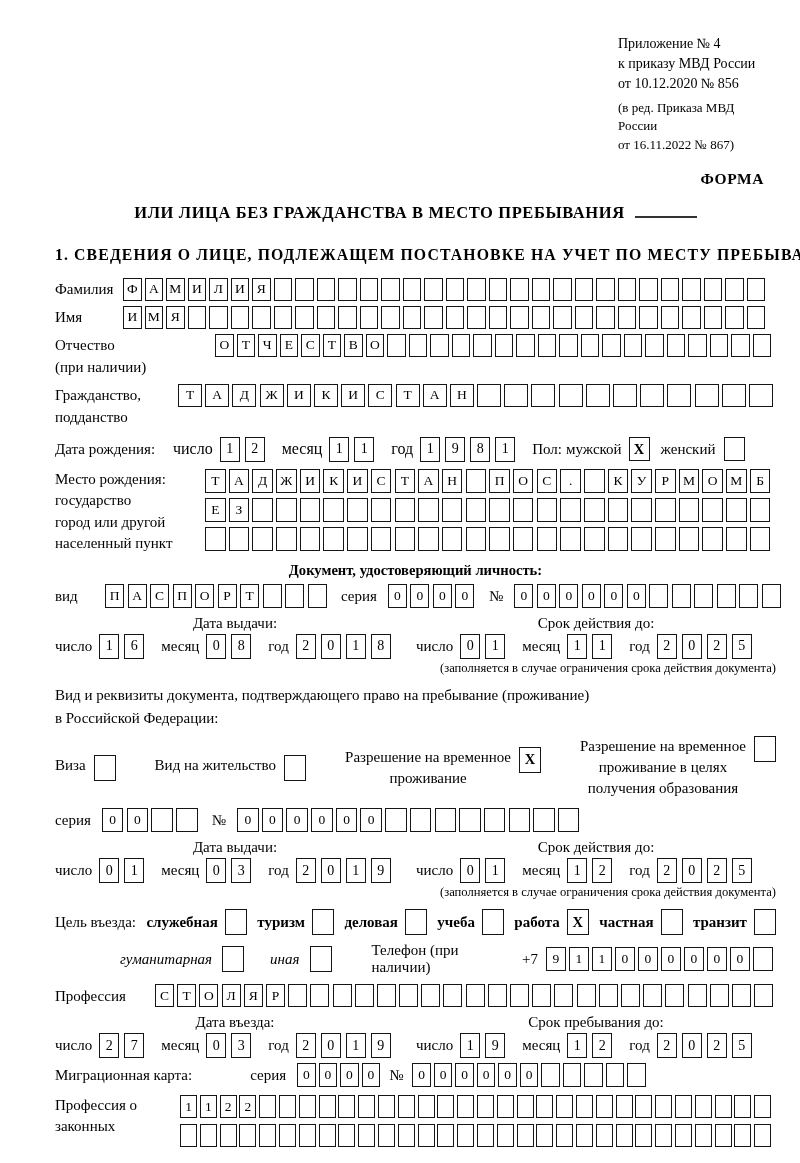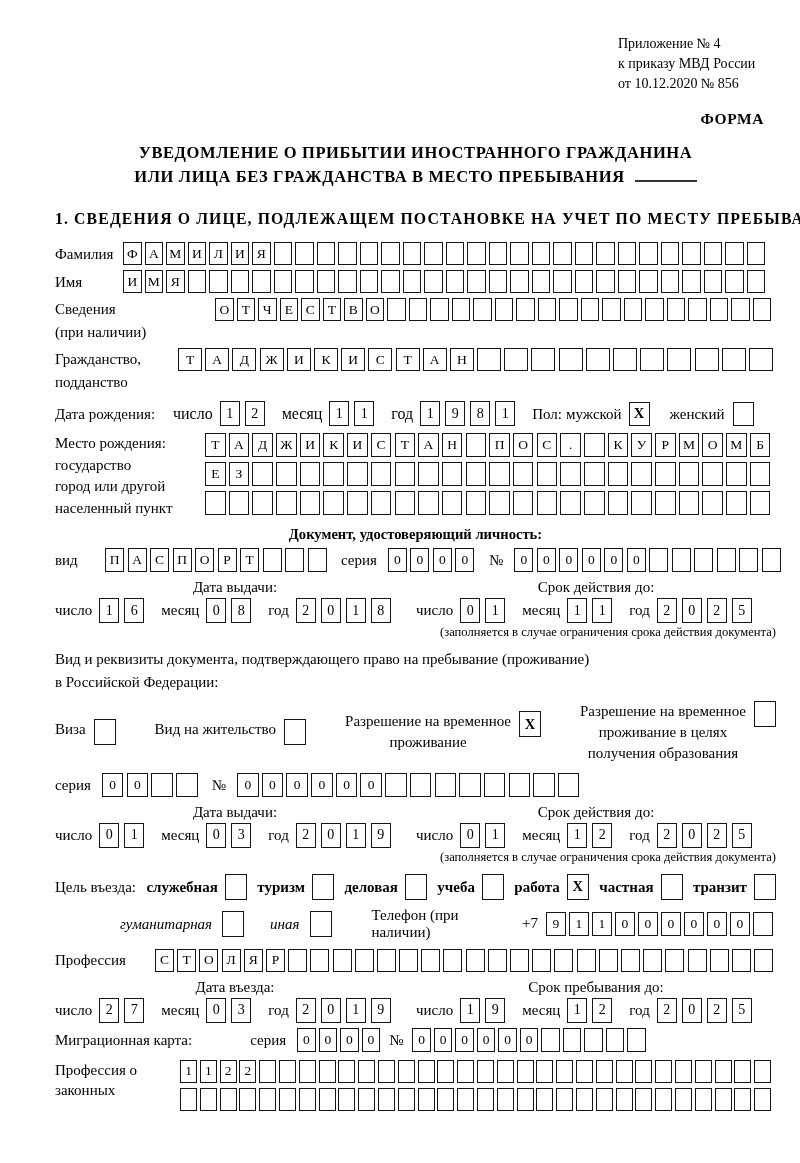--- a/index.html
+++ b/index.html
@@ -102,24 +102,27 @@
 </head>
 <body>
 
 <div class="page">
 
   <div class="hdr-ref">
     <div>Приложение № 4</div>
     <div>к приказу МВД России</div>
     <div>от 10.12.2020 № 856</div>
   </div>
+  <div class="hdr-amend">
+    <div>(в ред. Приказа МВД России</div>
+    <div>от 16.11.2022 № 867)</div>
+  </div>
   <div class="form-label">ФОРМА</div>
 
   <div class="title">
-    <div>УВЕДОМЛЕНИЕ О ПРИБЫТИИ ИНОСТРАННОГО ГРАЖДАНИНА</div>
     <div>
       <span>ИЛИ ЛИЦА БЕЗ ГРАЖДАНСТВА В МЕСТО ПРЕБЫВАНИЯ</span><span class="blank"></span>
     </div>
   </div>
 
   <div class="sec-heading">1. СВЕДЕНИЯ О ЛИЦЕ, ПОДЛЕЖАЩЕМ ПОСТАНОВКЕ НА УЧЕТ ПО МЕСТУ ПРЕБЫВАНИЯ</div>
 
   <div class="row" style="margin-top:14px;">
     <span class="lab w-surname">Фамилия</span>
     <span class="cells">
@@ -187,21 +190,21 @@
         <span class="cell"></span>
         <span class="cell"></span>
         <span class="cell"></span>
         <span class="cell"></span>
         <span class="cell"></span>
       </span>
   </div>
 
   <div class="row top">
     <span class="lab2 w-patron">
-      <span>Сведения</span><br>
+      <span>Отчество</span><br>
       <span>(при наличии)</span>
     </span>
     <span class="cells">
         <span class="cell">О</span>
         <span class="cell">Т</span>
         <span class="cell">Ч</span>
         <span class="cell">Е</span>
         <span class="cell">С</span>
         <span class="cell">Т</span>
         <span class="cell">В</span>
@@ -273,21 +276,21 @@
     <span class="dw">год</span>
     <span class="cells c-date dgroup">
         <span class="cell">1</span>
         <span class="cell">9</span>
         <span class="cell">8</span>
         <span class="cell">1</span>
       </span>
     <span class="lab">Пол: </span>
     <span class="lab" style="margin:0 7px 0 4px;">мужской</span>
     <span class="checkbox sm">X</span>
-    <span class="lab" style="margin:0 9px 0 20px;">женский</span>
+    <span class="lab" style="margin:0 9px 0 11px;">женский</span>
     <span class="checkbox sm"></span>
   </div>
 
   <div class="row top" style="margin-top:7px;">
     <span class="lab2 w-place">
       <span>Место рождения:</span><br>
       <span>государство</span><br>
       <span>город или другой</span><br>
       <span>населенный пункт</span>
     </span>

